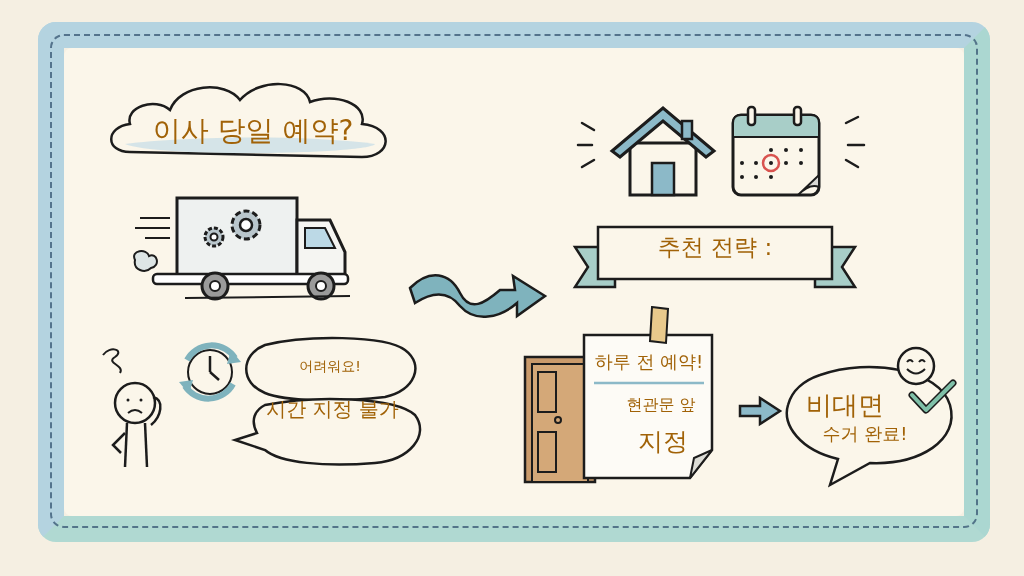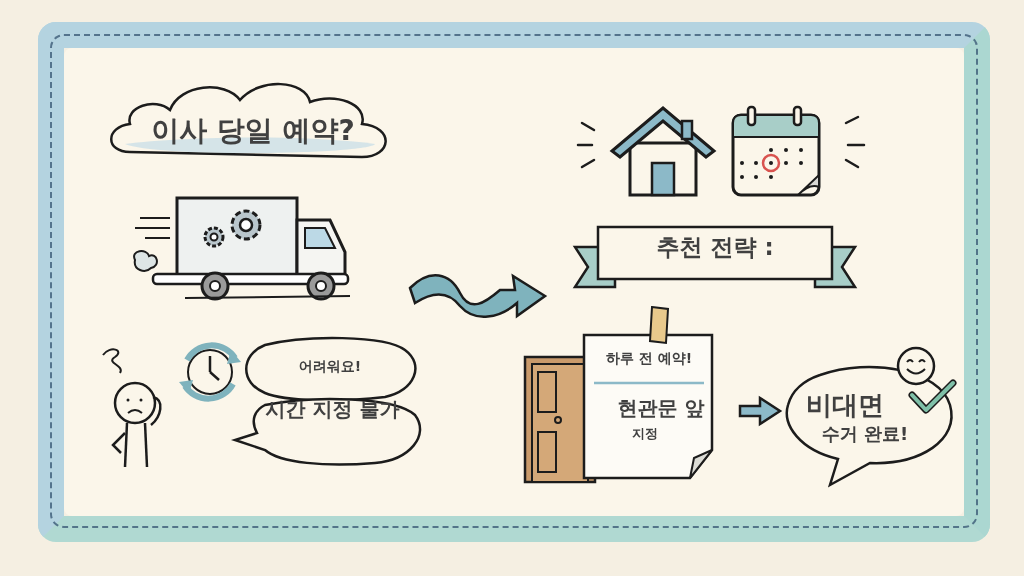--- a/index.html
+++ b/index.html
@@ -2,21 +2,21 @@
 <html><head>
 <meta charset="utf-8">
 <style>
   html,body{margin:0;padding:0;}
   body{width:1024px;height:576px;overflow:hidden;background:#f5efe2;position:relative;font-family:"DejaVu Sans",sans-serif;color:#1c1c1c;}
   .frame{position:absolute;left:38px;top:22px;width:952px;height:520px;border-radius:18px;
     border:26px solid #a9cfe0;box-sizing:border-box;opacity:.85;
     border-right-color:#9fd3cf;border-bottom-color:#a4d6d0;}
   .frame-inner{position:absolute;left:50px;top:34px;width:928px;height:494px;border:2px dashed #3d5c78;border-radius:14px;box-sizing:border-box;opacity:.8;}
   .paper{position:absolute;left:64px;top:48px;width:900px;height:468px;background:#fbf6ea;border-radius:8px;}
-  .txt{position:absolute;font-family:"DejaVu Sans",sans-serif;font-weight:bold;color:#404040;white-space:nowrap;text-align:center;}
+  .txt{position:absolute;font-family:"DejaVu Sans",sans-serif;font-weight:normal;color:#a16207;white-space:nowrap;text-align:center;}
   svg{position:absolute;overflow:visible;}
 </style>
 </head>
 <body>
 
 <div class="paper"></div>
 <div class="frame"></div>
 <div class="frame-inner"></div>
 
 <svg style="left:100px;top:72px;" width="310" height="100" viewBox="0 0 310 100">
@@ -131,23 +131,23 @@
   <circle cx="38" cy="68" r="3" fill="none" stroke="#1c1c1c" stroke-width="2"></circle>
 </svg>
 <svg style="left:582px;top:320px;" width="140" height="160" viewBox="0 0 140 160">
   <path d="M2,15 L130,15 L130,130 L108,158 L2,158 Z" fill="#fdfbf6" stroke="#1c1c1c" stroke-width="2.5"></path>
   <path d="M108,158 L112,138 L130,130 Z" fill="#dcdcd6" stroke="#1c1c1c" stroke-width="2"></path>
   <line x1="12" y1="63" x2="122" y2="63" stroke="#8cb9c8" stroke-width="2.5"></line>
 </svg>
 <svg style="left:648px;top:305px;" width="24" height="40" viewBox="0 0 24 40">
   <path d="M4,2 L20,4 L18,38 L2,36 Z" fill="#e8c98c" stroke="#1c1c1c" stroke-width="2"></path>
 </svg>
-<div class="txt" style="left:585px;top:350px;width:128px;font-size:14px;">하루 전 예약!</div>
-<div class="txt" style="left:585px;top:395px;width:152px;font-size:20px;">현관문 앞</div>
-<div class="txt" style="left:591px;top:425px;width:108px;font-size:13px;">지정</div>
+<div class="txt" style="left:585px;top:350px;width:128px;font-size:18px;">하루 전 예약!</div>
+<div class="txt" style="left:585px;top:395px;width:152px;font-size:16px;">현관문 앞</div>
+<div class="txt" style="left:609px;top:425px;width:108px;font-size:25px;">지정</div>
 
 <svg style="left:738px;top:396px;" width="44" height="30" viewBox="0 0 44 30">
   <path d="M2,10 L22,10 L22,2 L42,15 L22,28 L22,20 L2,20 Z" fill="#8cb9c8" stroke="#1c1c1c" stroke-width="2.5"></path>
 </svg>
 
 <svg style="left:780px;top:355px;" width="180" height="135" viewBox="0 0 180 135">
   <path d="M40,20 C90,2 160,15 170,50 C180,85 140,110 90,108 L50,130 L58,104 C20,95 2,70 8,50 C12,35 25,25 40,20 Z" fill="#fbf6ea" stroke="#1c1c1c" stroke-width="2.5"></path>
 </svg>
 <svg style="left:895px;top:345px;" width="42" height="42" viewBox="0 0 42 42">
   <circle cx="21" cy="21" r="18" fill="#fbf6ea" stroke="#1c1c1c" stroke-width="2.5"></circle>

